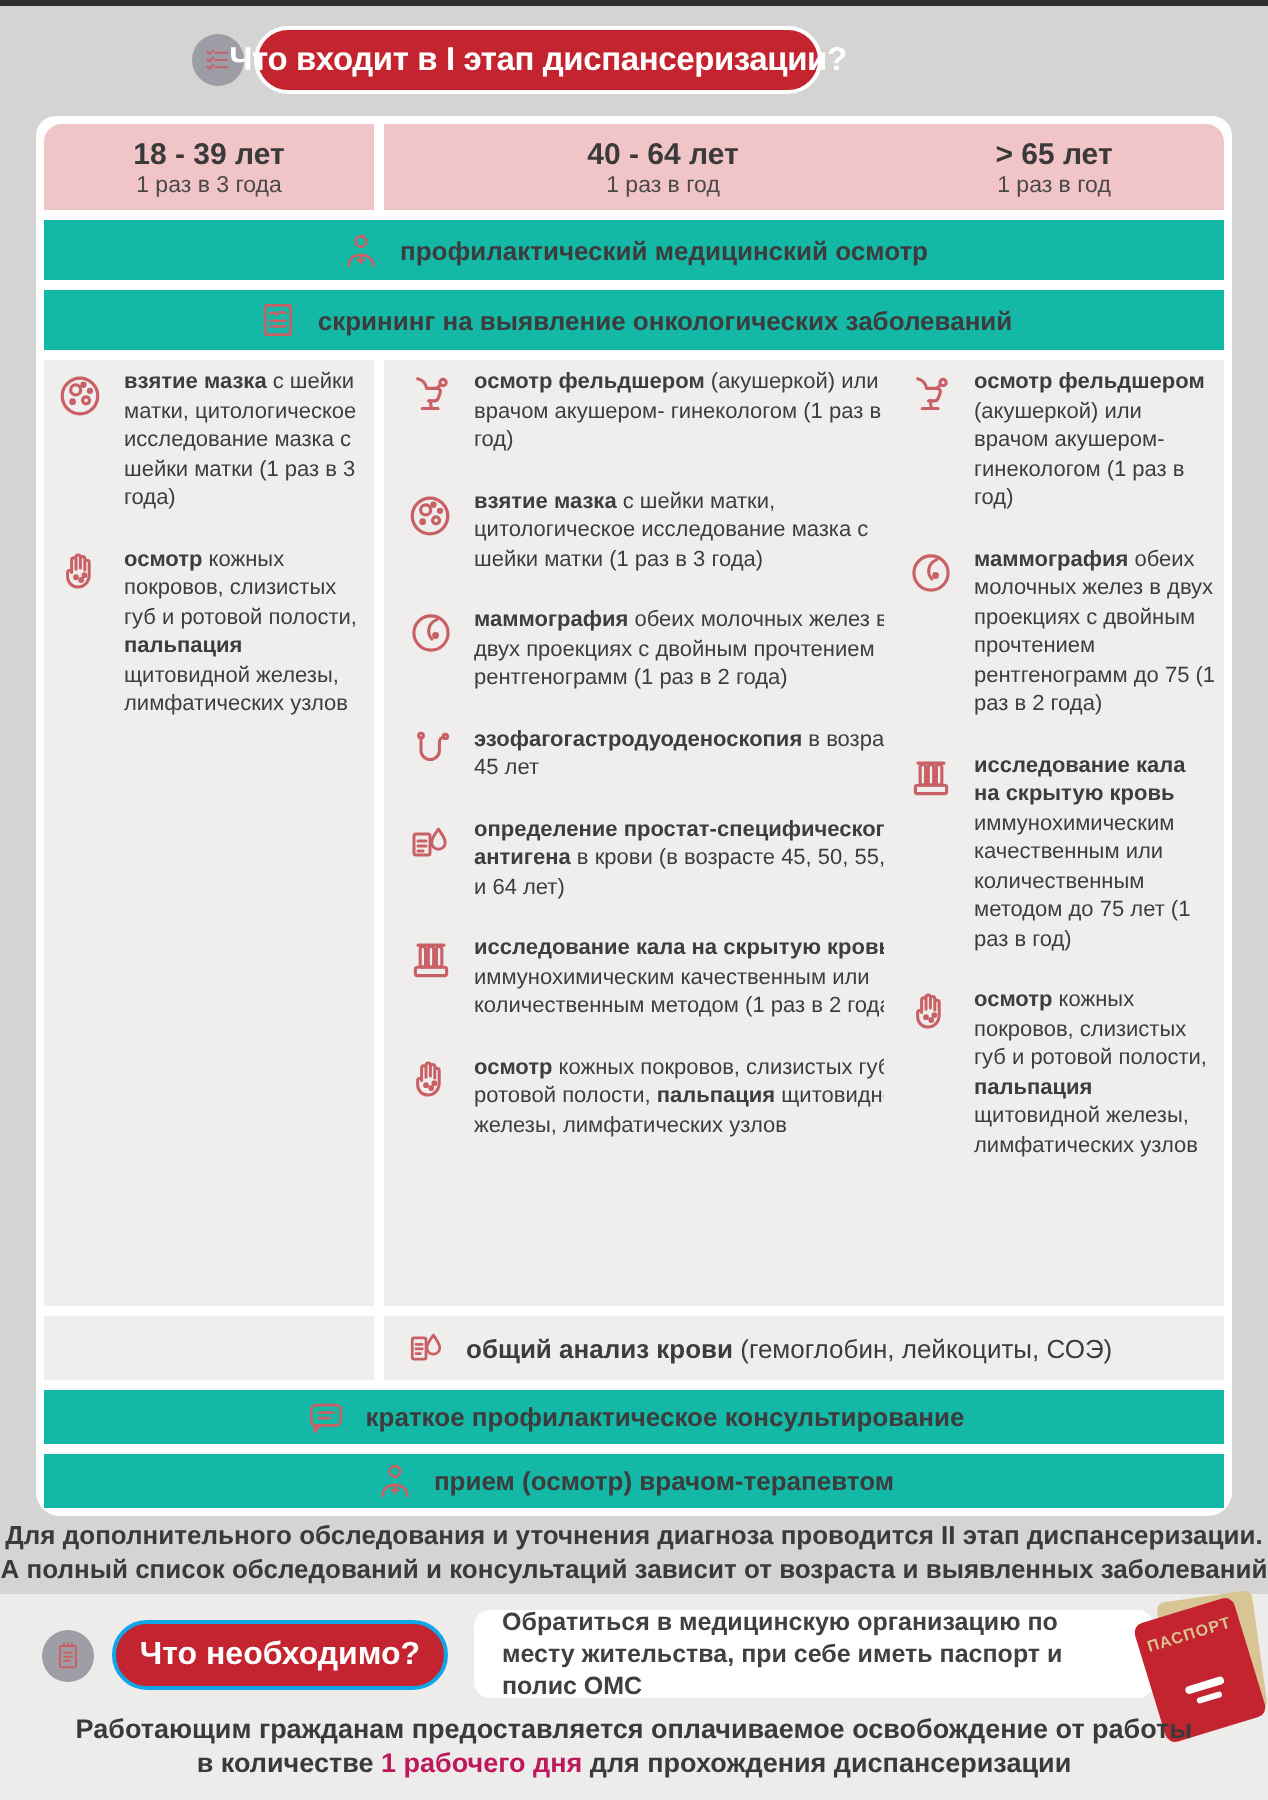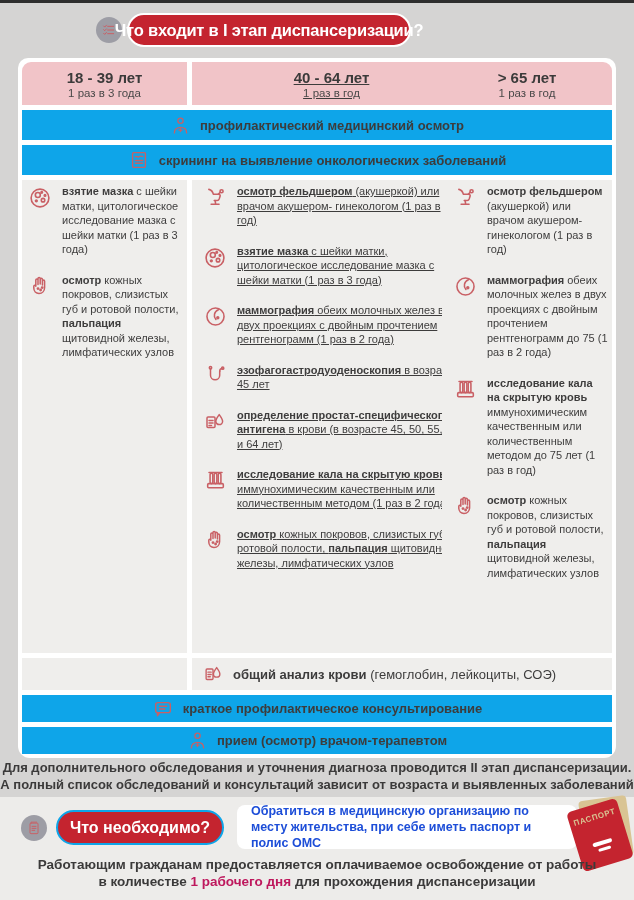--- a/index.html
+++ b/index.html
@@ -26,25 +26,25 @@
 
   
   .card{
     position:absolute;left:18px;top:58px;width:598px;height:700px;background:#fff;
     border-radius:10px 10px 12px 12px;
   }
   .abs{position:absolute;}
   .age{background:#f1c4c8;height:43px;top:4px;display:flex;flex-direction:column;align-items:center;justify-content:center;}
   .age .a1{font-weight:700;font-size:15px;color:#3b3a3a;}
   .age .a2{font-size:11.5px;color:#4a4949;margin-top:1px;}
-  .c1{left:4px;width:165px;} .c2{left:174px;width:279px;text-decoration:underline;} .c3{left:424px;width:170px;}
+  .c1{left:4px;width:165px;} .c2{left:174px;width:279px;} .c3{left:424px;width:170px;}
   .age.c1{border-top-left-radius:9px;} .age.c3{border-top-right-radius:9px;}
 
   .band-row{
-    left:4px;width:590px;height:30px;background:#0ea5e9;
+    left:4px;width:590px;height:30px;background:#14b8a6;
     display:flex;align-items:center;justify-content:center;gap:9px;
   }
   .band-row .tx{font-size:13px;color:#3d3c3c;}
   .band-row .tx .b{font-weight:700;}
   .ic{display:inline-flex;align-items:center;justify-content:center;color:#c96065;flex:0 0 auto;}
   .ic svg{display:block;}
 
   .colwrap{top:122px;height:473px;background:#efeeec;overflow:hidden;}
   .col-inner{padding:4px 5px 0 3px;}
   .c2 .col-inner{padding-left:8px;padding-right:10px;}
@@ -66,21 +66,21 @@
 
   
   .band{position:absolute;left:0;top:797px;width:634px;height:103px;background:#edecea;}
   .ft-circle{position:absolute;left:21px;top:18px;width:26px;height:26px;border-radius:50%;
     background:#9d9da5;display:flex;align-items:center;justify-content:center;color:#fff;}
   .ft-pill{position:absolute;left:56px;top:13px;width:164px;height:31px;border-radius:18px;
     background:#c4242f;border:2px solid #0ea5e9;color:#fff;display:flex;align-items:center;justify-content:center;
     font-weight:700;font-size:16px;white-space:nowrap;}
   .ft-box{position:absolute;left:237px;top:8px;width:340px;height:44px;background:#fff;border-radius:8px;
     box-sizing:border-box;padding:6px 14px;display:flex;align-items:center;
-    font-weight:700;font-size:12.5px;line-height:16px;color:#1d4ed8;}
+    font-weight:700;font-size:12.5px;line-height:16px;color:#404040;}
   .benefit{position:absolute;left:0;top:59px;width:634px;text-align:center;
     font-weight:700;font-size:13.5px;line-height:17px;color:#3b3a3a;}
   .benefit .red{color:#be185d;}
 
   
   .passport{position:absolute;left:570px;top:0px;width:64px;height:76px;}
   .pass-back{position:absolute;left:12px;top:1px;width:48px;height:60px;background:#d9c493;border-radius:4px;transform:rotate(-8deg);}
   .pass-book{position:absolute;left:4px;top:7px;width:52px;height:62px;background:#c4242f;border-radius:5px;
     transform:rotate(-17deg);display:flex;flex-direction:column;align-items:center;}
   .pass-label{margin-top:8px;font-weight:700;font-size:8px;letter-spacing:.6px;color:#d9c493;}

